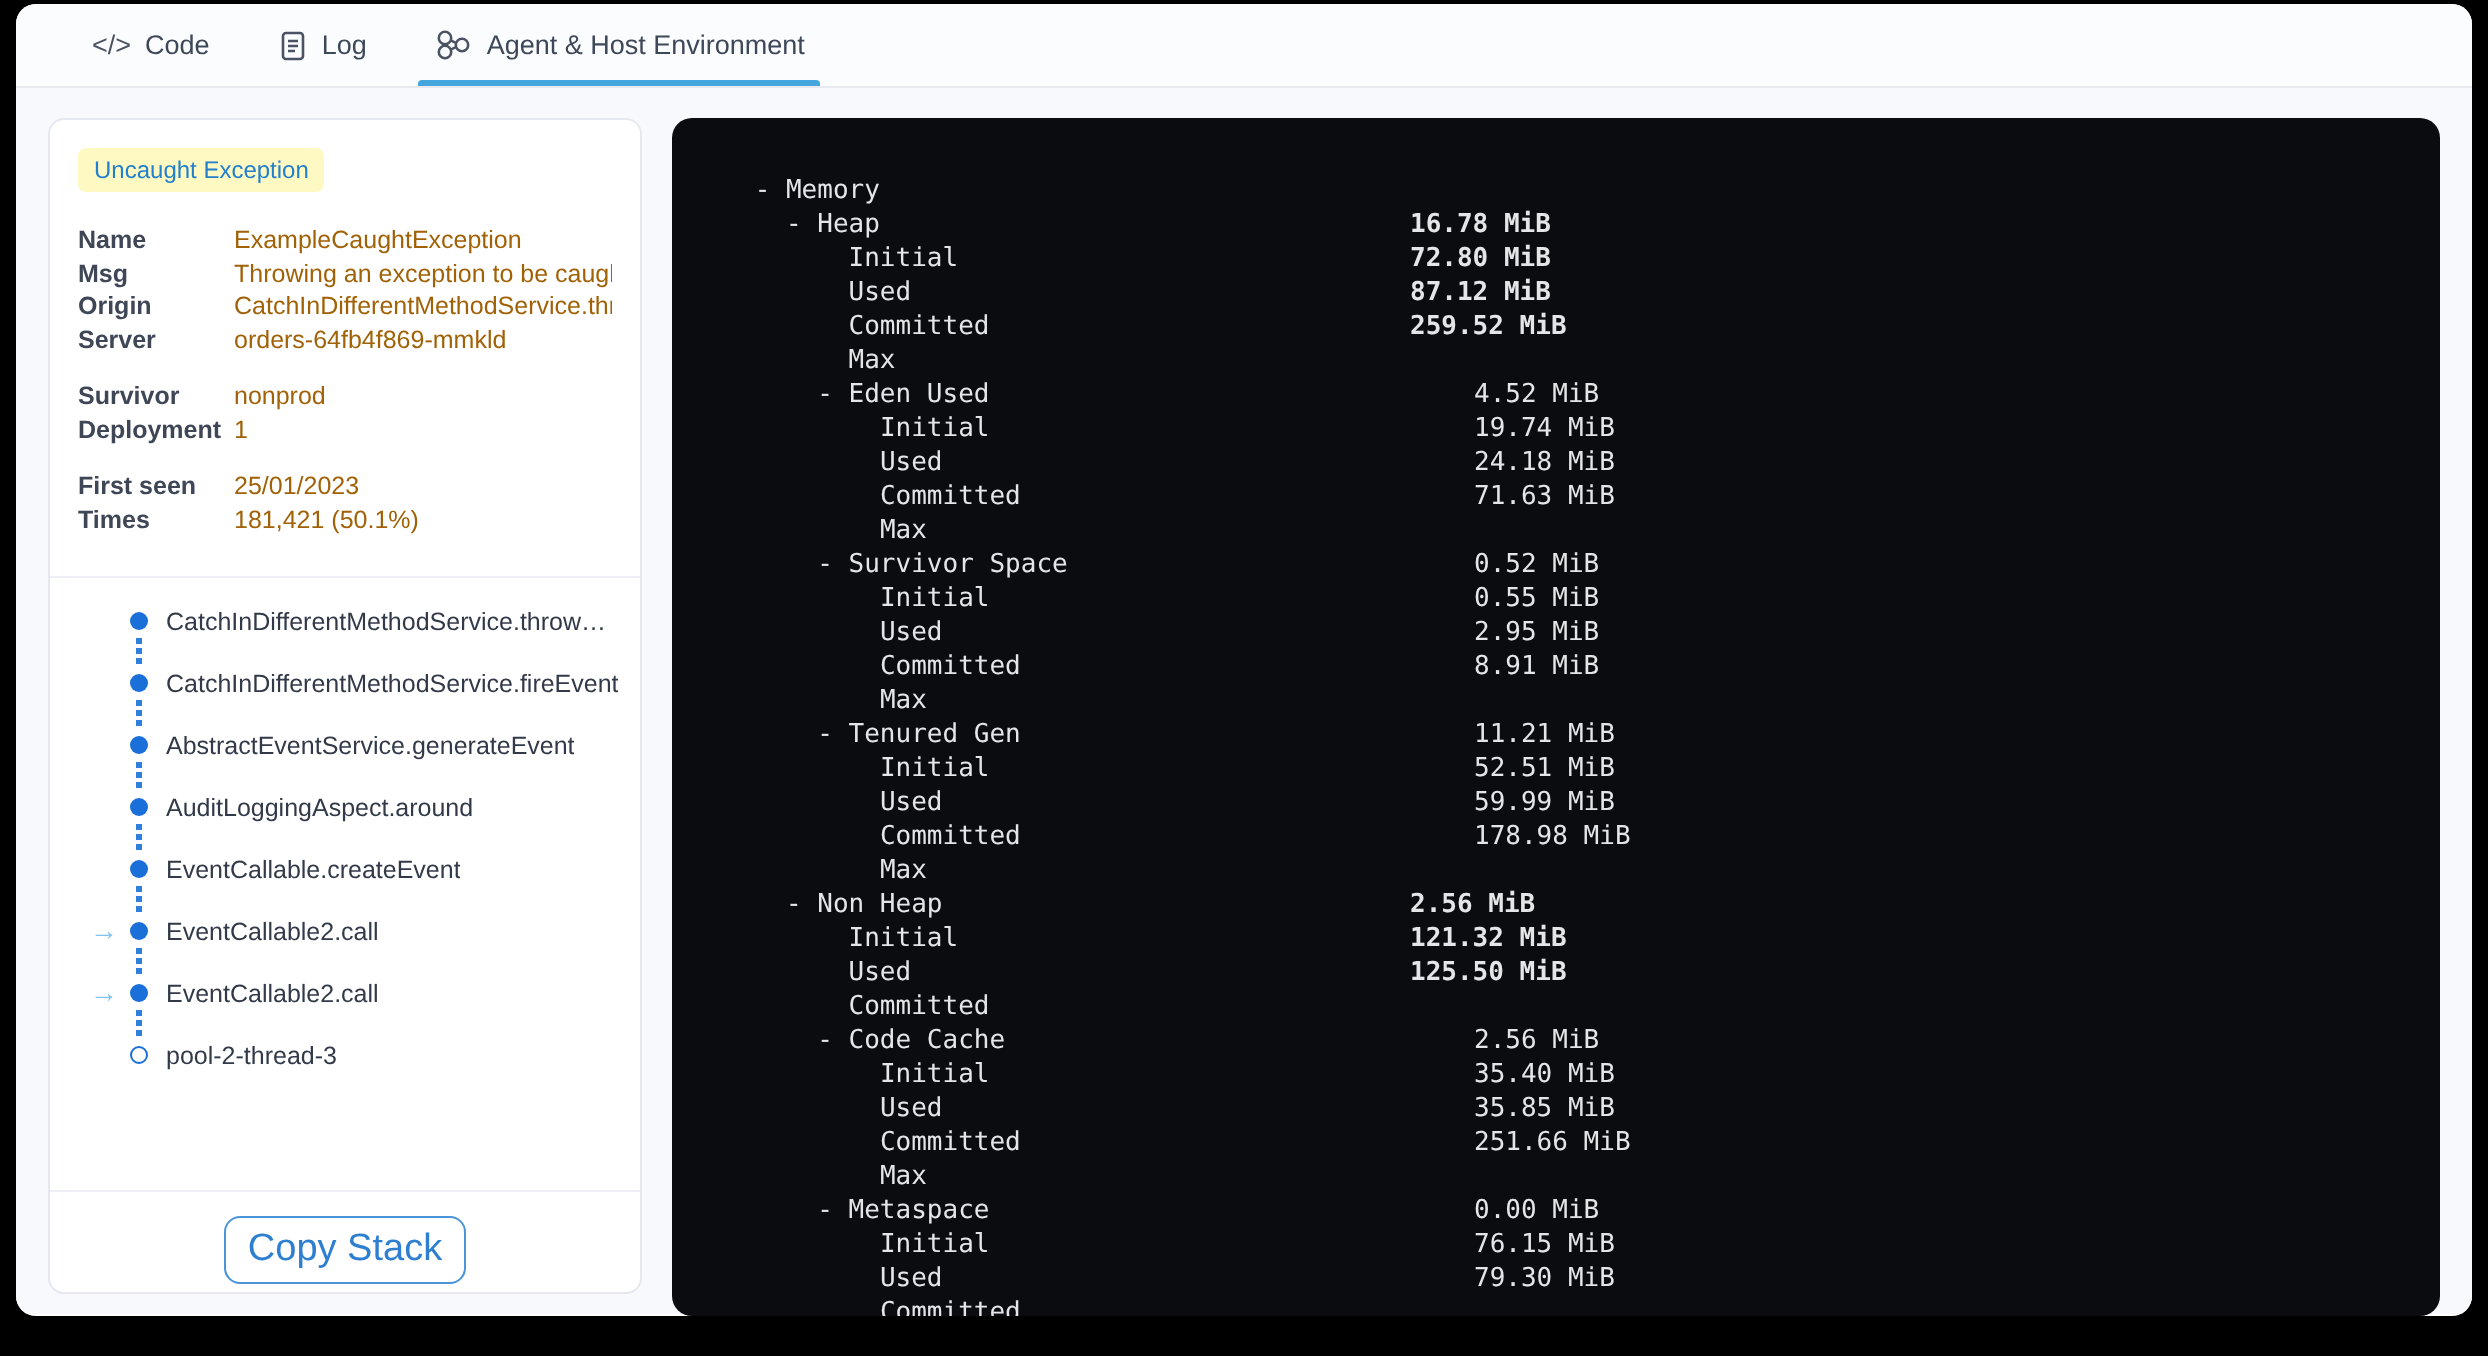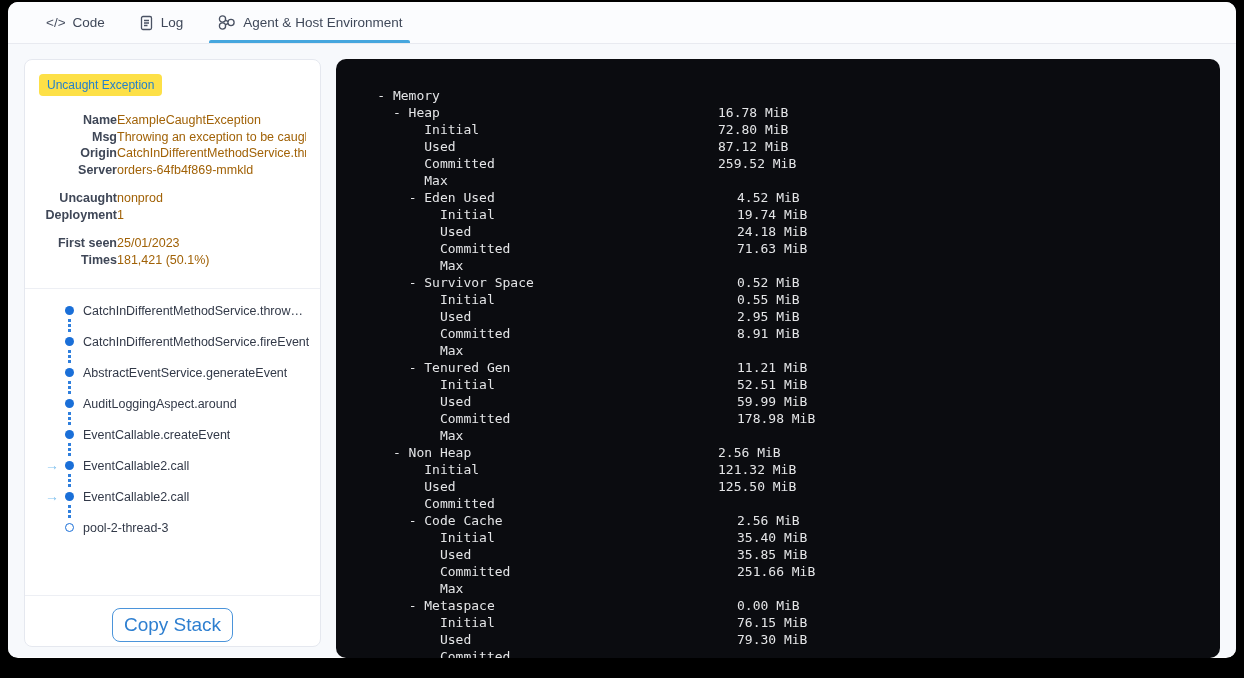--- a/index.html
+++ b/index.html
@@ -33,26 +33,26 @@
   }
 
   
   .card {
     width:297px; flex:none; background:#fff; border:1px solid #e5e8ef;
     border-radius:8px; padding-top:14px; overflow:hidden;
     display:flex; flex-direction:column; height:588px;
   }
   .card-section { padding:0 14px; }
   .badge {
-    display:inline-block; background:#fde047; color:#2380cc;
+    display:inline-block; background:#fef9c3; color:#2380cc;
     font-size:12px; padding:4px 8px; border-radius:4px; margin-bottom:16px;
   }
   .fgroup { margin-bottom:12px; }
   .frow { display:flex; line-height:16.5px; font-size:12.5px; }
-  .flabel { width:78px; flex:none; font-weight:700; color:#3f4757;text-align:right; }
+  .flabel { width:78px; flex:none; font-weight:700; color:#3f4757; }
   .fvalue { color:#a16207; white-space:nowrap; overflow:hidden; flex:1; }
   .divider { height:1px; background:#edeff4; margin-top:8px; }
 
   
   .stack { list-style:none; padding:14px 10px 8px 0; flex:1; }
   .stack-item { position:relative; padding:0 0 0 58px; height:31px; font-size:12.5px; color:#323948; display:flex; align-items:flex-start; cursor:pointer; }
   .stack-item .lbl { white-space:nowrap; overflow:hidden; text-overflow:ellipsis; padding-top:1px; }
   .dot { position:absolute; left:40px; top:3px; width:9px; height:9px; border-radius:50%; background:#1a6fd8; }
   .dot.hollow { background:#fff; border:1.5px solid #1a6fd8; }
   .arrow { position:absolute; left:20px; top:-1px; color:#82c2ef; font-size:14px; font-weight:700; }
@@ -70,21 +70,21 @@
   }
 
   
   .terminal {
     flex:1; background:#0b0c10; border-radius:10px; overflow:hidden;
     padding-top:11px; font-family:"DejaVu Sans Mono", monospace;
     font-size:13px; color:#e4e5e7; height:599px;
   }
   .term-line { position:relative; height:17px; line-height:17px; white-space:pre; }
   .term-val { position:absolute; top:0; }
-  .term-val.v1 { left:382px; }
+  .term-val.v1 { left:369px;font-weight:bold; }
   .term-val.v2 { left:401px; }
 </style>
 </head>
 <body>
 
 <div class="window">
 
   <div class="tabbar" id="tabbar">
       <div class="tab">
     <span class="tab-icon">
@@ -136,21 +136,21 @@
     <span class="flabel">Origin</span>
     <span class="fvalue">CatchInDifferentMethodService.throwExcep</span>
   </div>
               <div class="frow">
     <span class="flabel">Server</span>
     <span class="fvalue">orders-64fb4f869-mmkld</span>
   </div>
             </div>
             <div class="fgroup">
               <div class="frow">
-    <span class="flabel">Uncaught</span>
+    <span class="flabel">Survivor</span>
     <span class="fvalue">nonprod</span>
   </div>
               <div class="frow">
     <span class="flabel">Deployment</span>
     <span class="fvalue">1</span>
   </div>
             </div>
             <div class="fgroup">
               <div class="frow">
     <span class="flabel">First seen</span>

